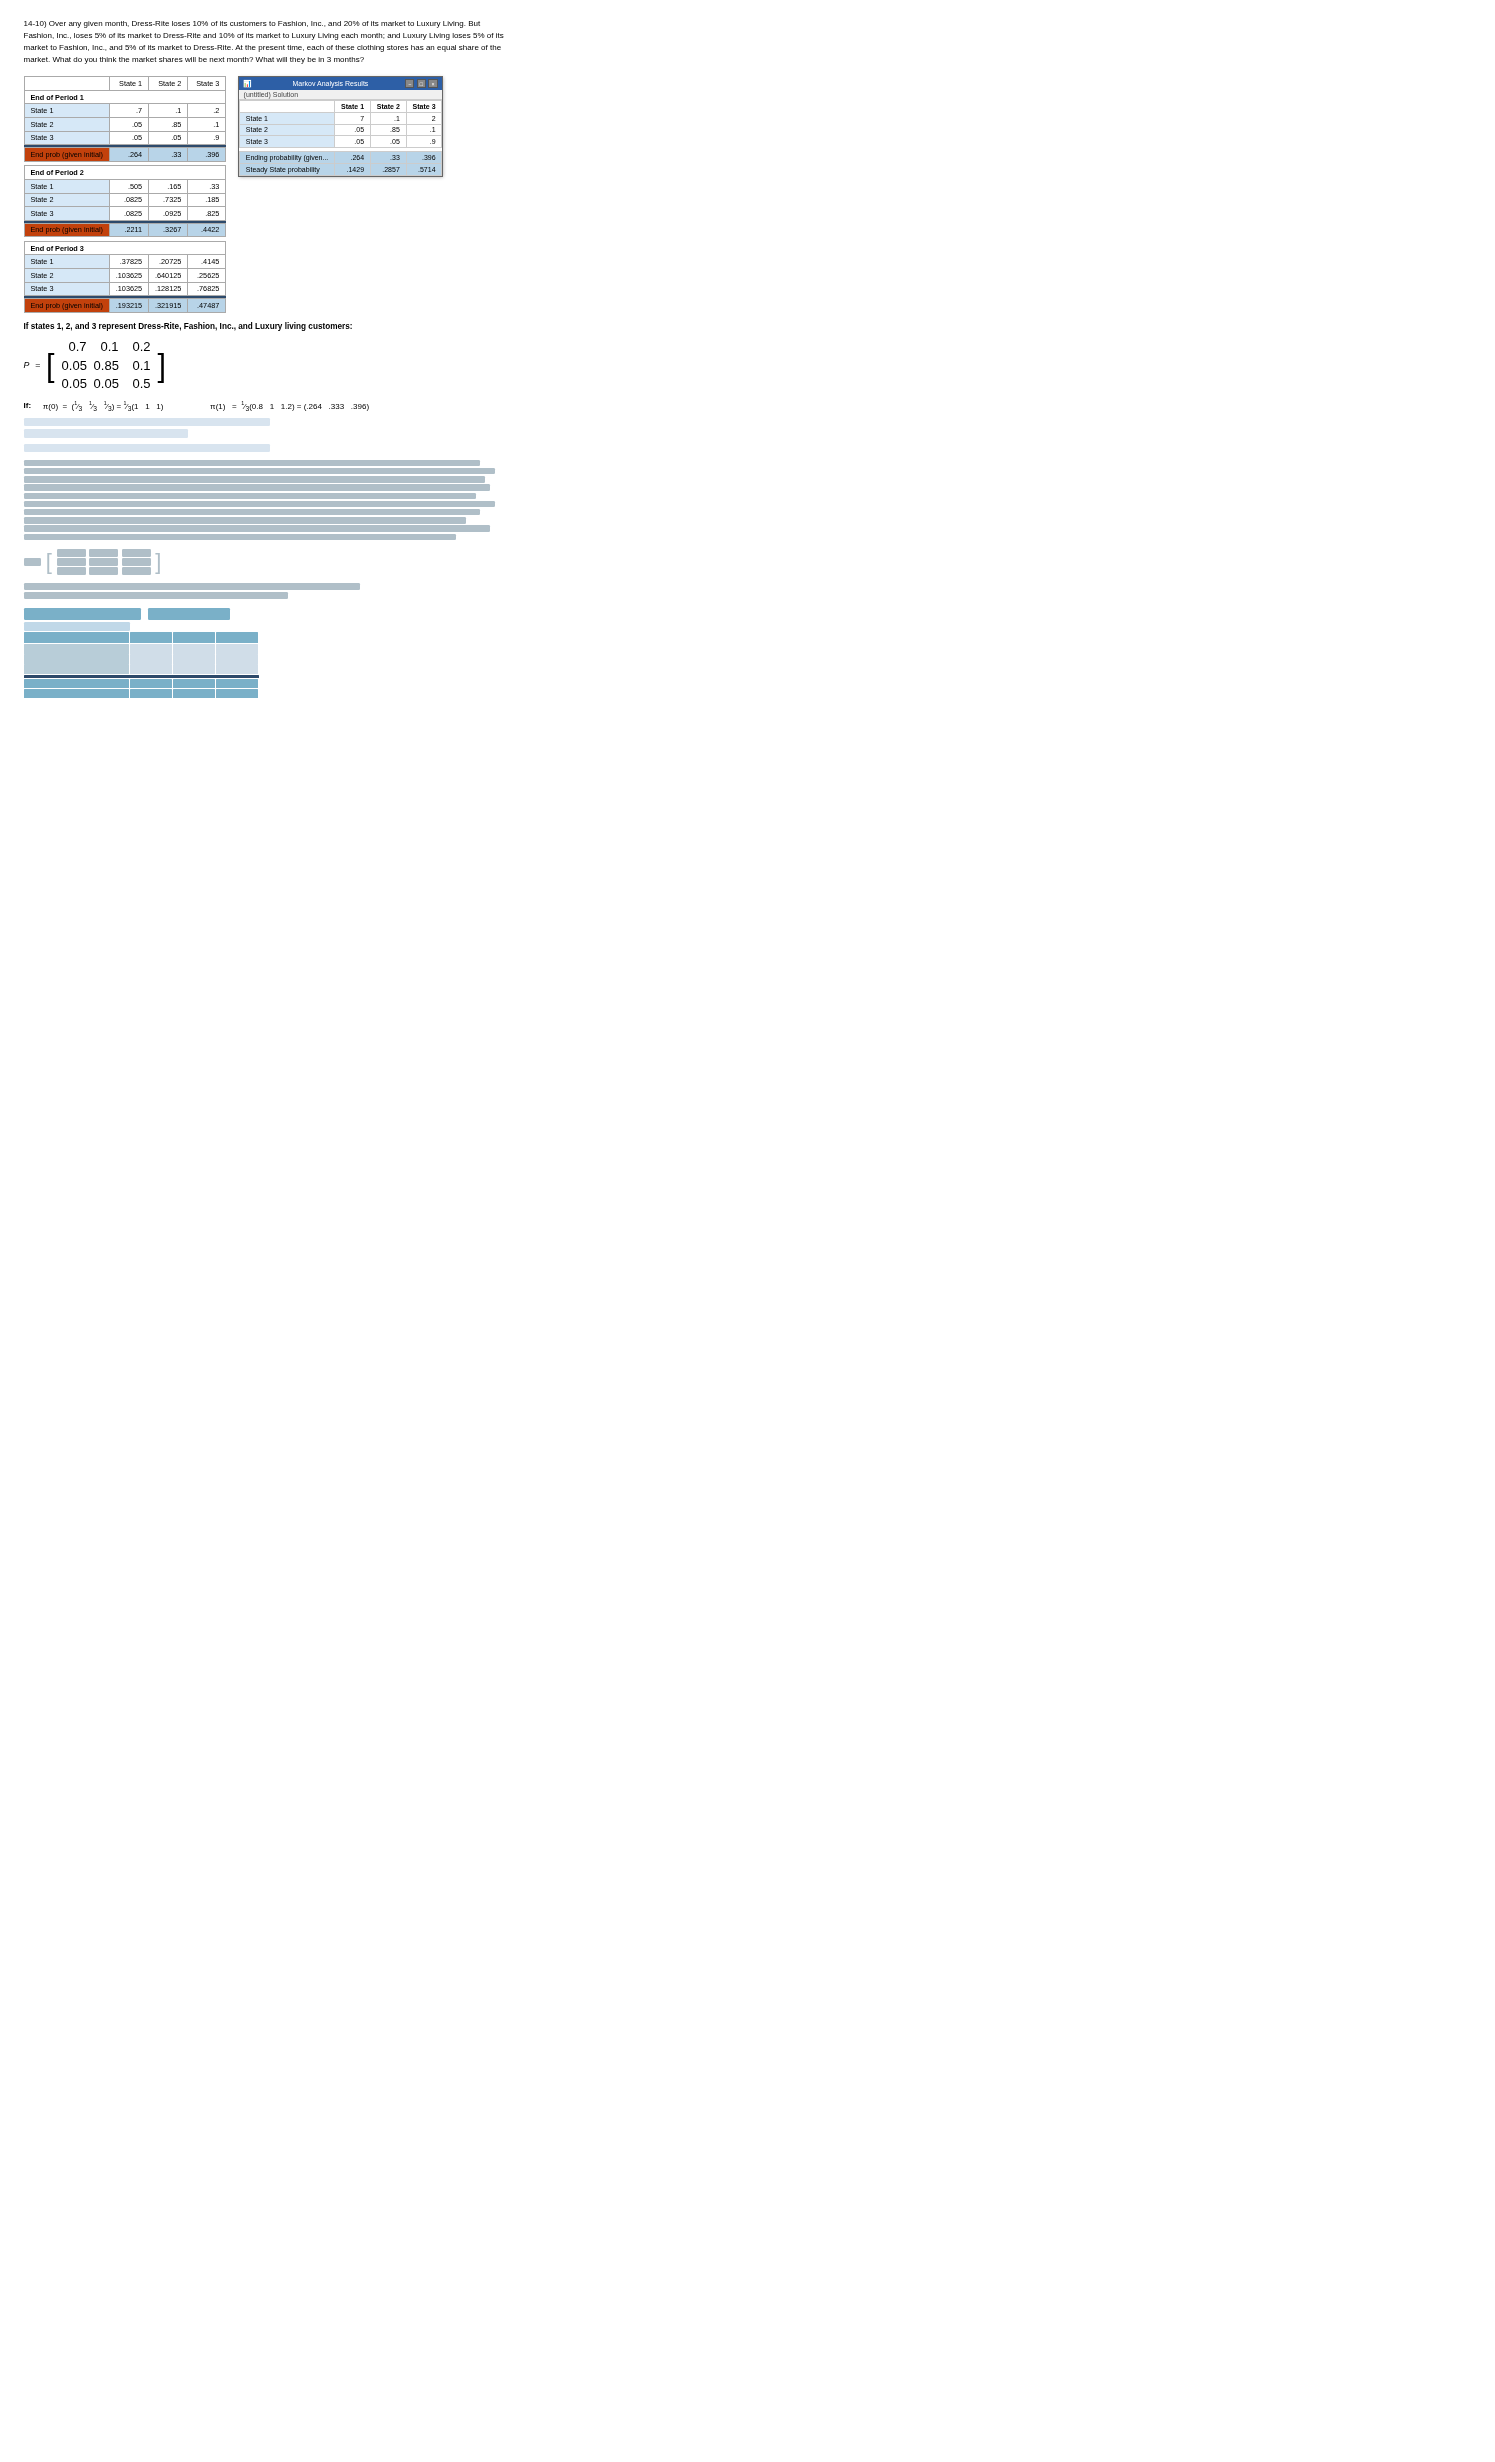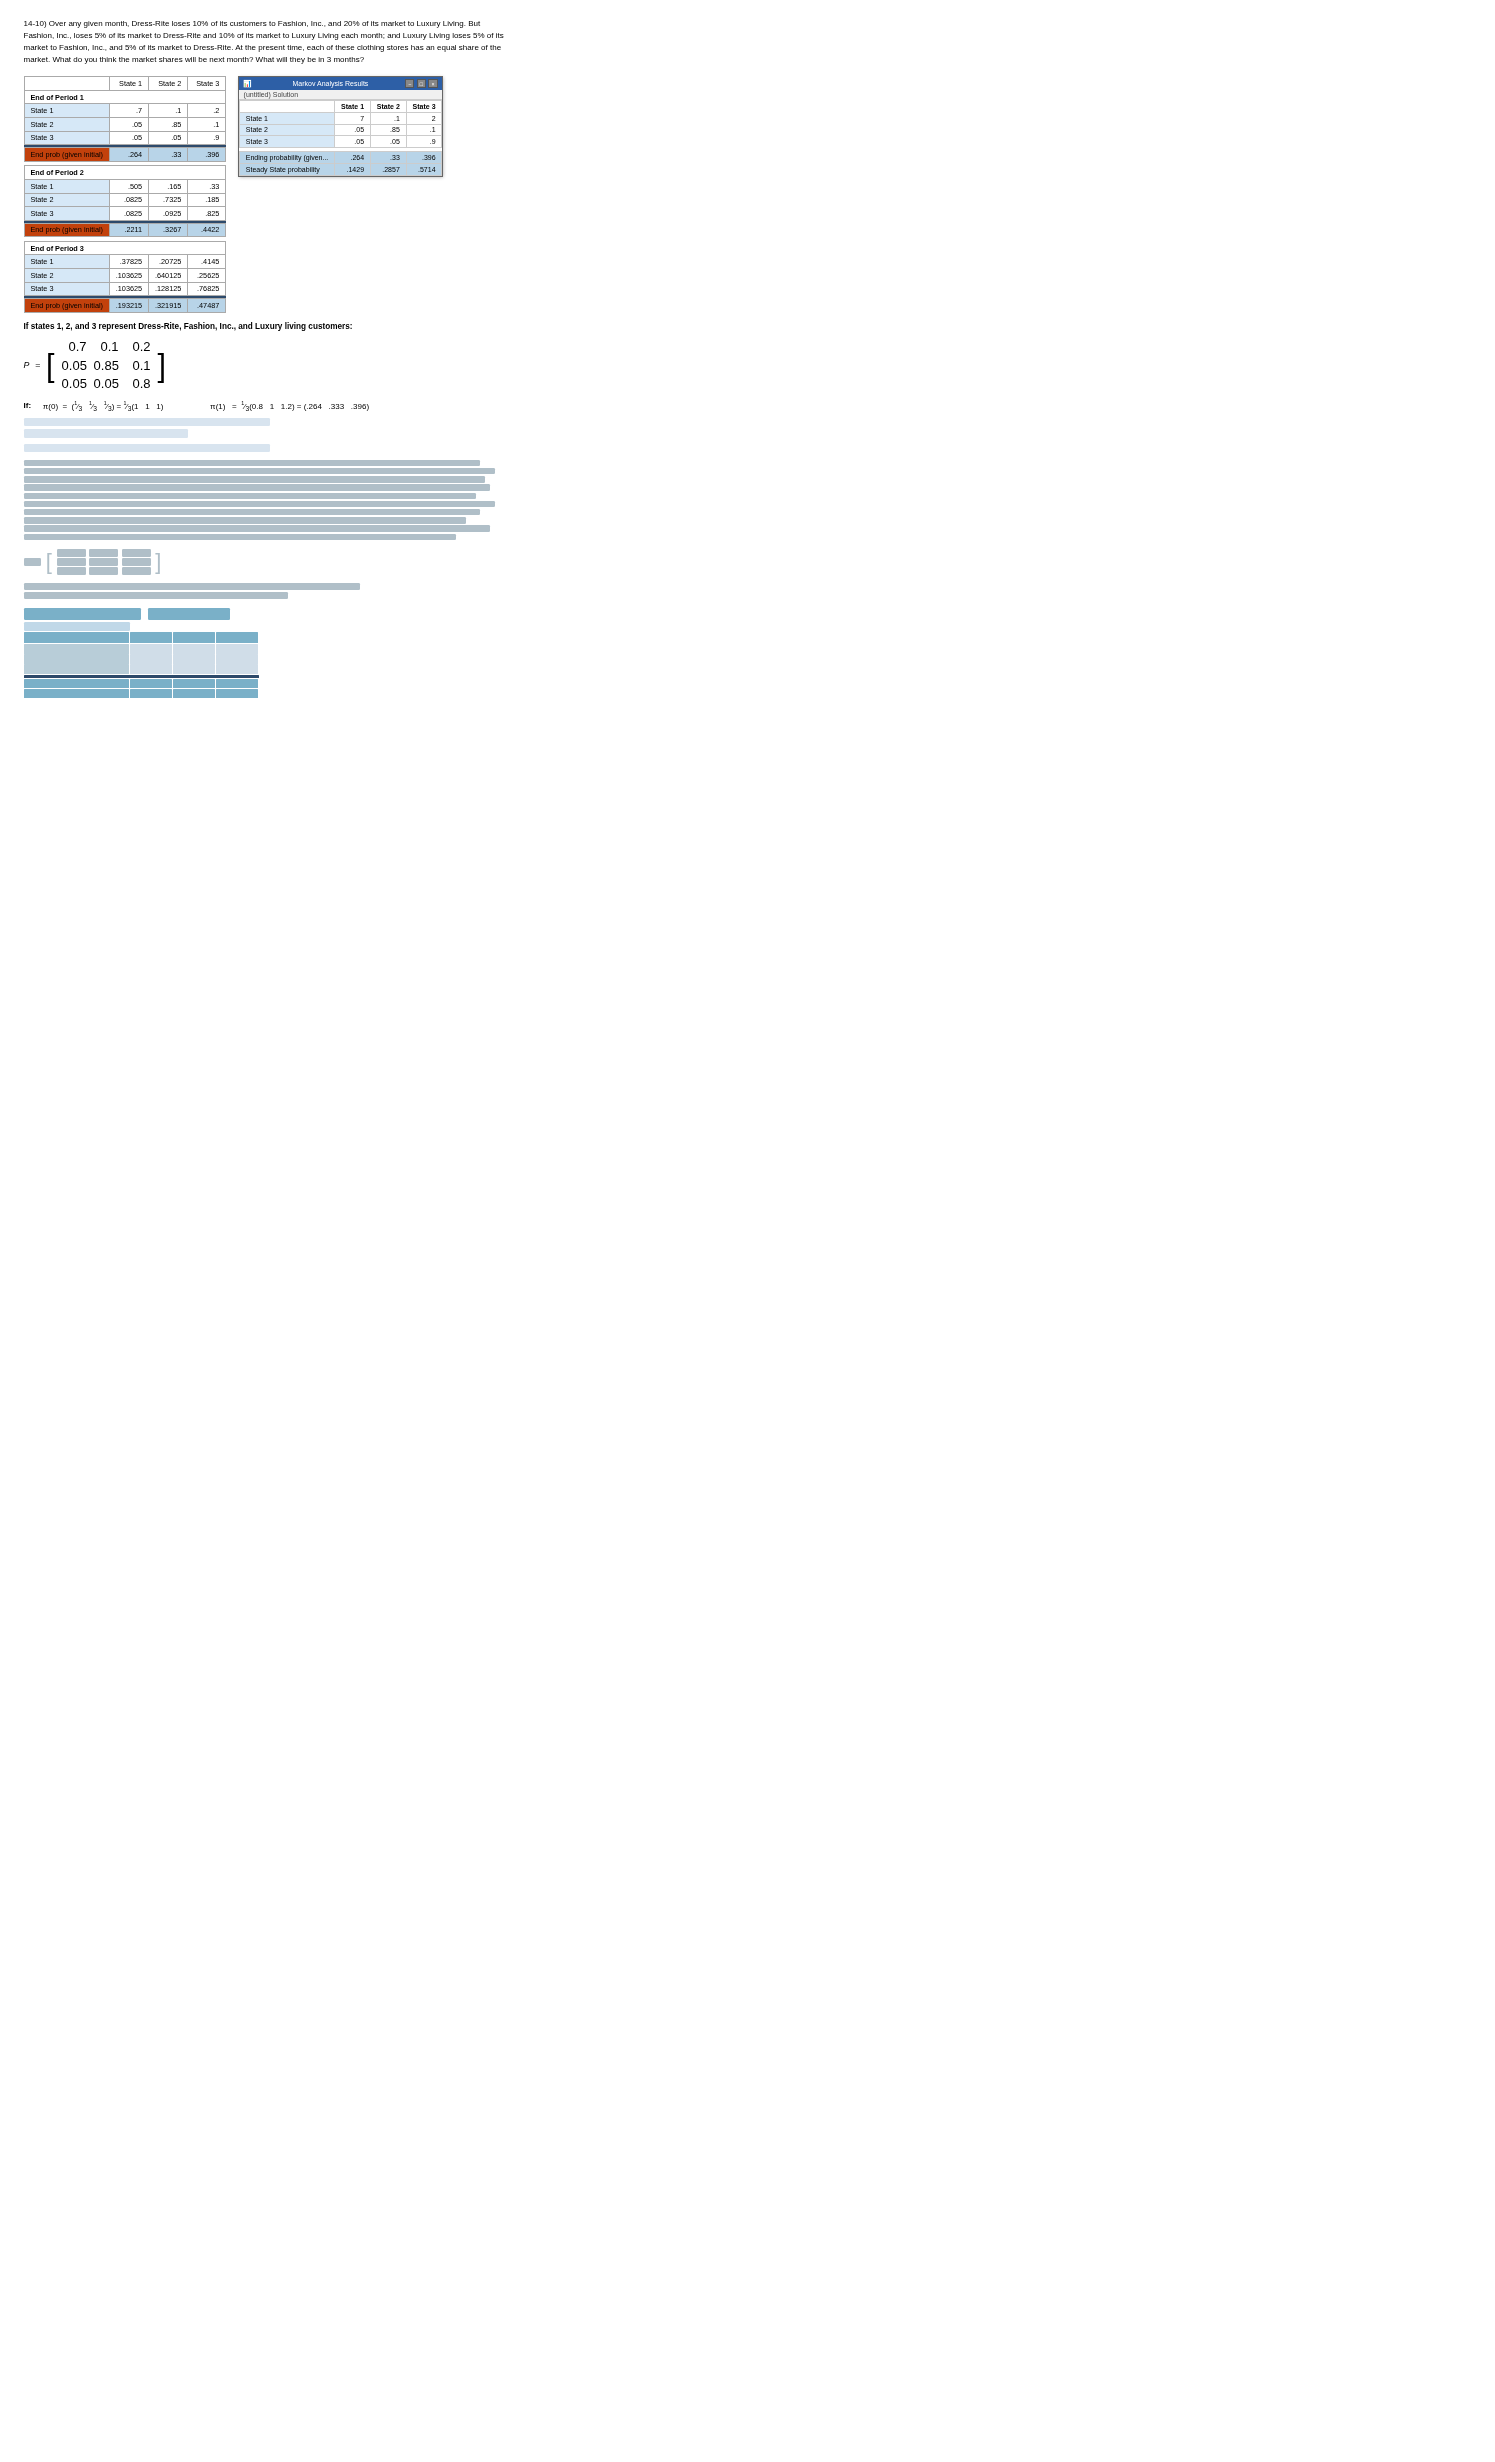--- a/index.html
+++ b/index.html
@@ -425,21 +425,21 @@
   <span class="matrix-bracket">[</span>
   <div class="matrix-content">
     <span class="matrix-cell">0.7</span>
     <span class="matrix-cell">0.1</span>
     <span class="matrix-cell">0.2</span>
     <span class="matrix-cell">0.05</span>
     <span class="matrix-cell">0.85</span>
     <span class="matrix-cell">0.1</span>
     <span class="matrix-cell">0.05</span>
     <span class="matrix-cell">0.05</span>
-    <span class="matrix-cell">0.8</span>
+    <span class="matrix-cell">0.5</span>
   </div>
   <span class="matrix-bracket">]</span>
 </div>
 
 <div class="if-then-line">
   <span style="font-weight:bold;">If:</span>
   <span>
     π(0)&nbsp;&nbsp;=&nbsp;&nbsp;(<sup>1</sup>⁄<sub>3</sub>&nbsp;&nbsp;&nbsp;<sup>1</sup>⁄<sub>3</sub>&nbsp;&nbsp;&nbsp;<sup>1</sup>⁄<sub>3</sub>)&nbsp;=&nbsp;<sup>1</sup>⁄<sub>3</sub>(1&nbsp;&nbsp;&nbsp;1&nbsp;&nbsp;&nbsp;1)
   </span>
   <span style="margin-left:35px;">

